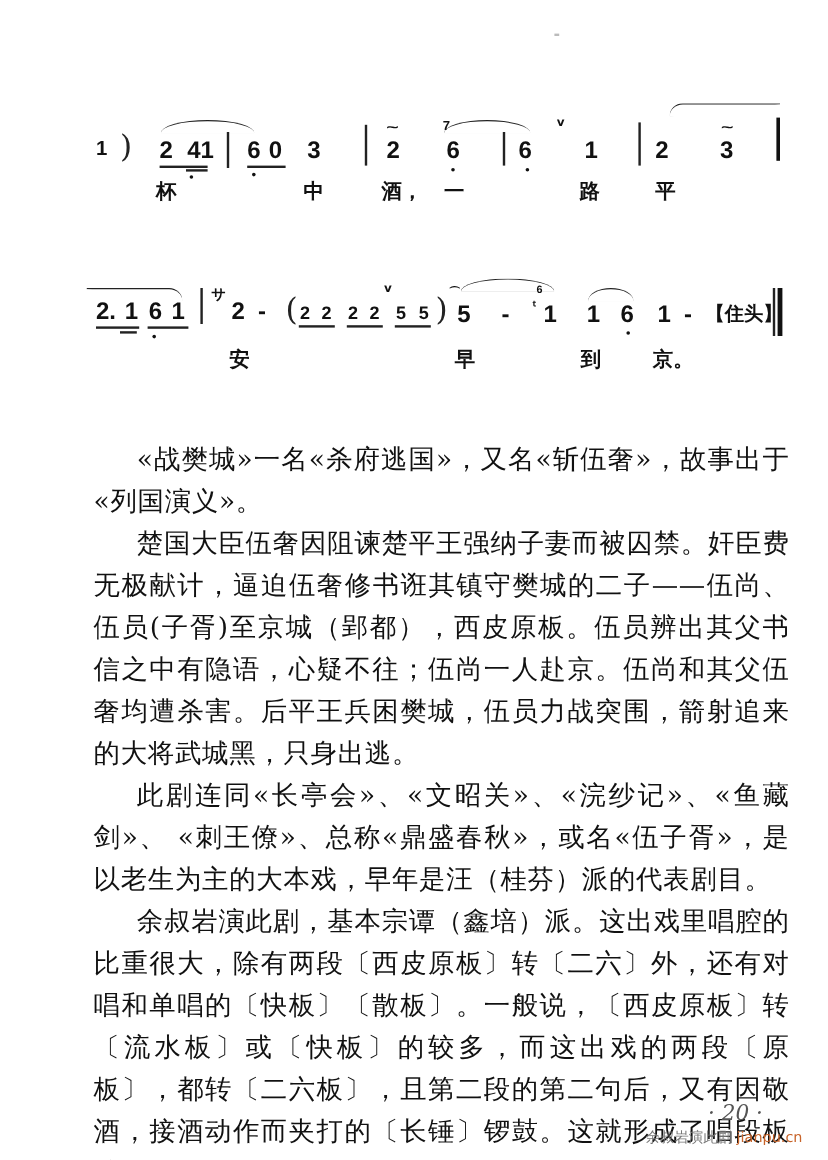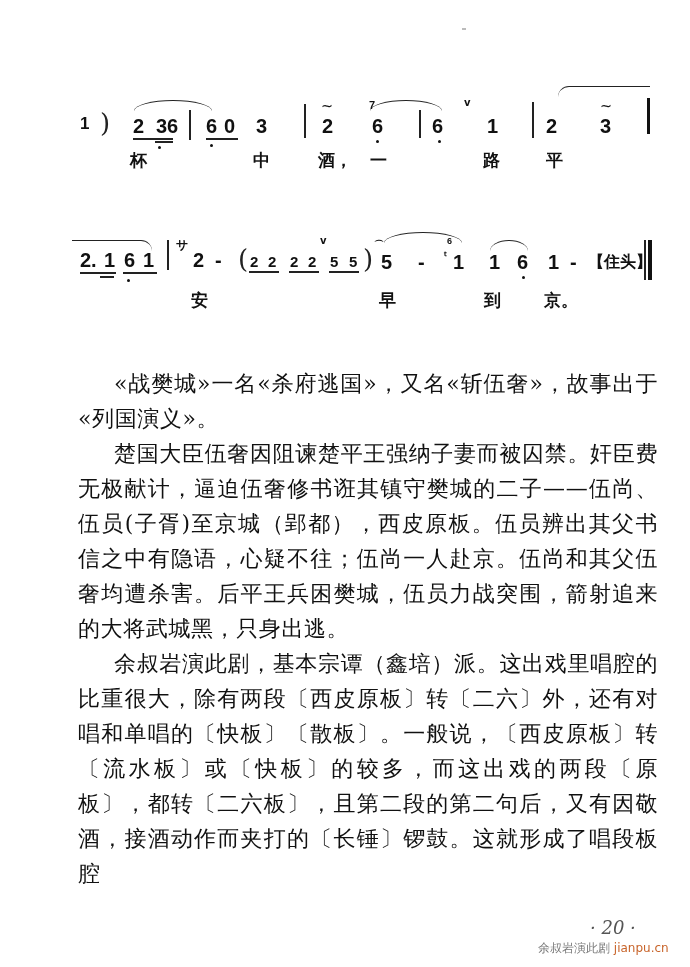--- a/index.html
+++ b/index.html
@@ -49,21 +49,21 @@
 </style>
 </head>
 <body>
 
 <div class="score-line" style="top:0;height:180px;">
   <span class="note" style="left:80px;top:114px;font-size:17px;">1</span>
   <span class="paren" style="left:100px;top:110px;">)</span>
 
   <div class="slur" style="left:134px;top:100px;width:78px;"></div>
   <span class="note" style="left:133px;top:116px;">2</span>
-  <span class="note" style="left:156px;top:116px;">36</span>
+  <span class="note" style="left:156px;top:116px;">41</span>
   <div class="uline" style="left:133px;top:138px;width:40px;"></div>
   <div class="uline" style="left:155px;top:141px;width:18px;"></div>
   <div class="dot" style="left:158px;top:146px;"></div>
 
   <div class="bar" style="left:189px;top:110px;height:30px;"></div>
 
   <span class="note" style="left:206px;top:116px;">6</span>
   <span class="note" style="left:224px;top:116px;">0</span>
   <div class="uline" style="left:206px;top:138px;width:32px;"></div>
   <div class="dot" style="left:210px;top:144px;"></div>
@@ -148,20 +148,21 @@
 
   <span class="lyric" style="left:191px;top:291px;">安</span>
   <span class="lyric" style="left:379px;top:291px;">早</span>
   <span class="lyric" style="left:484px;top:291px;">到</span>
   <span class="lyric" style="left:544px;top:291px;">京。</span>
 </div>
 
 <div class="prose" style="top:366px;">
   <p>«战樊城»一名«杀府逃国»，又名«斩伍奢»，故事出于 «列国演义»。</p>
   <p>楚国大臣伍奢因阻谏楚平王强纳子妻而被囚禁。奸臣费无极献计，逼迫伍奢修书诳其镇守樊城的二子——伍尚、伍员(子胥)至京城（郢都），西皮原板。伍员辨出其父书信之中有隐语，心疑不往；伍尚一人赴京。伍尚和其父伍奢均遭杀害。后平王兵困樊城，伍员力战突围，箭射追来的大将武城黑，只身出逃。</p>
+  <p>此剧连同«长亭会»、«文昭关»、«浣纱记»、«鱼藏剑»、 «刺王僚»、总称«鼎盛春秋»，或名«伍子胥»，是以老生为主的大本戏，早年是汪（桂芬）派的代表剧目。</p>
   <p>余叔岩演此剧，基本宗谭（鑫培）派。这出戏里唱腔的比重很大，除有两段〔西皮原板〕转〔二六〕外，还有对唱和单唱的〔快板〕〔散板〕。一般说，〔西皮原板〕转〔流水板〕或〔快板〕的较多，而这出戏的两段〔原板〕，都转〔二六板〕，且第二段的第二句后，又有因敬酒，接酒动作而夹打的〔长锤〕锣鼓。这就形成了唱段板腔</p>
 </div>
 
 <span class="page-num">· 20 ·</span>
 <div class="watermark">
   <span>余叔岩演此剧</span>
   <span class="wm-url">jianpu.cn</span>
 </div>
 
 <div class="speck" style="left:462px;top:28px;"></div>

